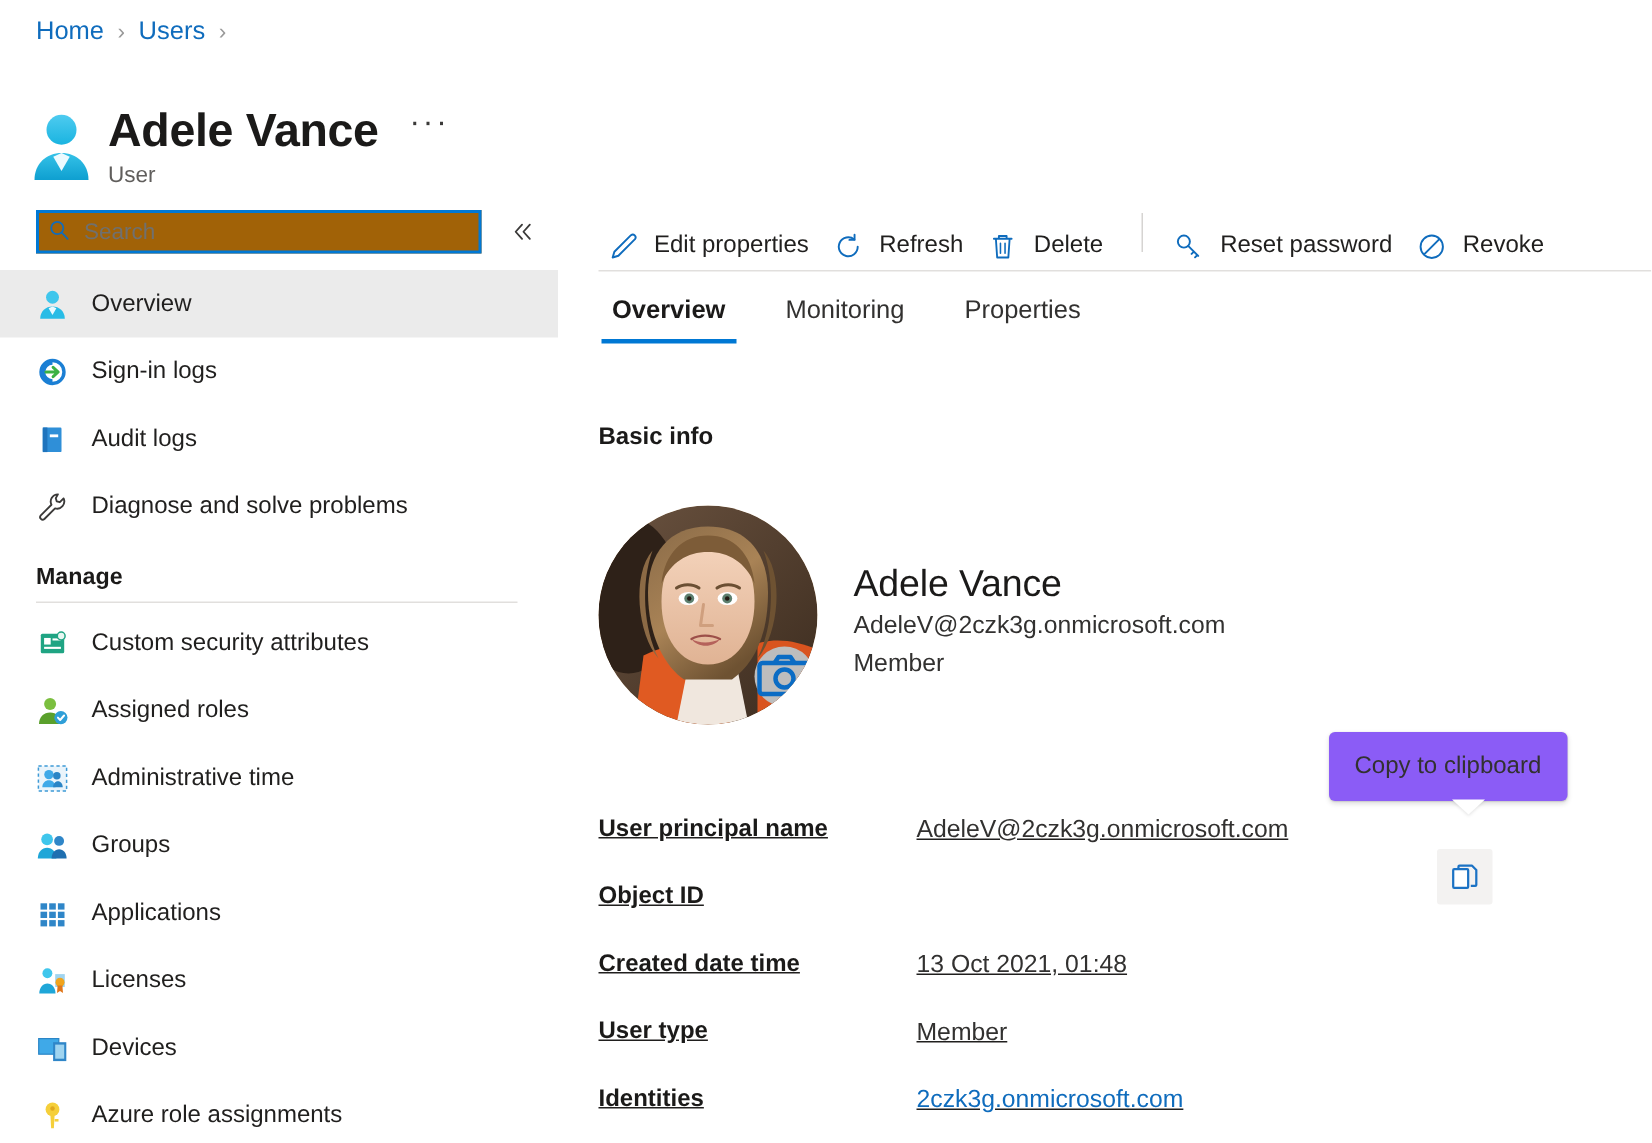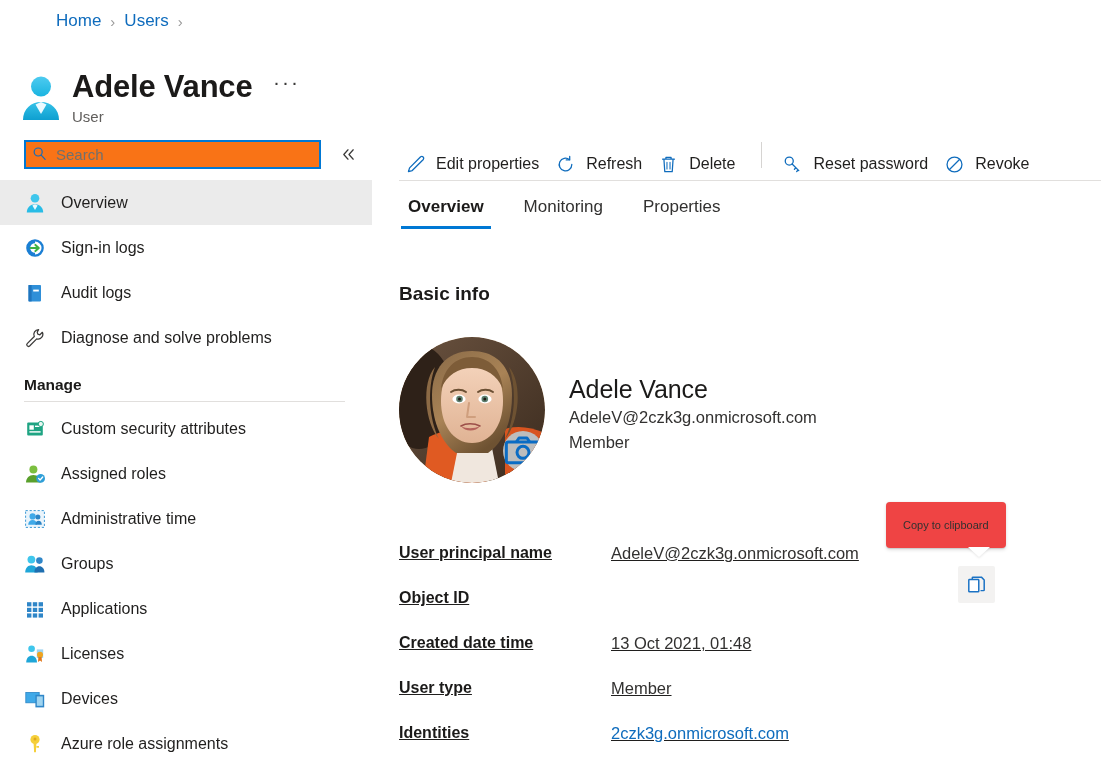--- a/index.html
+++ b/index.html
@@ -17,21 +17,20 @@
   }
 
   
   #breadcrumb {
     position: absolute;
     left: 24px;
     top: 11px;
     display: flex;
     align-items: center;
     font-size: 17px;
-    margin-left: 32px;
   }
   #breadcrumb .crumb {
     color: #0f6cbd;
     cursor: pointer;
     white-space: nowrap;
   }
   #breadcrumb .sep {
     color: #9a9a9a;
     margin: 0 9px;
     font-size: 15px;
@@ -95,21 +94,21 @@
   #search-row {
     display: flex;
     align-items: center;
     padding: 0 0 0 24px;
     height: 40px;
   }
   #search-box {
     width: 297px;
     height: 29px;
     border: 2px solid #0078d4;
-    background: #f97316;
+    background: #a16207;
     display: flex;
     align-items: center;
     box-sizing: border-box;
     padding: 0 6px;
   }
   #search-icon { flex: 0 0 22px; height: 16px; display: block; }
   #search-input {
     border: 0;
     outline: 0;
     font-family: "Liberation Sans", sans-serif;
@@ -258,21 +257,21 @@
     right: 2px;
     bottom: 0;
     height: 3px;
     background: #0078d4;
   }
 
   #section-title {
     position: absolute;
     left: 27px;
     top: 283px;
-    font-size: 19px;
+    font-size: 16px;
     font-weight: 700;
     color: #1b1a19;
   }
 
   
   #identity-card {
     position: absolute;
     left: 27px;
     top: 337px;
     display: flex;
@@ -357,26 +356,26 @@
     align-items: center;
     justify-content: center;
     cursor: pointer;
     border-radius: 2px;
   }
 
   
   #copy-tooltip {
     position: absolute;
     left: 886px;
-    top: 502px;
-    background: #ef4444;
+    top: 488px;
+    background: #8b5cf6;
     border-radius: 4px;
     box-shadow: 0 1.6px 3.6px rgba(0,0,0,.13), 0 0.3px 0.9px rgba(0,0,0,.11);
     padding: 13px 17px;
-    font-size: 11px;
+    font-size: 16px;
     color: #323130;
     white-space: nowrap;
     z-index: 20;
     line-height: 20px;
   }
   #copy-tooltip::after {
     content: "";
     position: absolute;
     left: 82px;
     bottom: -9px;

